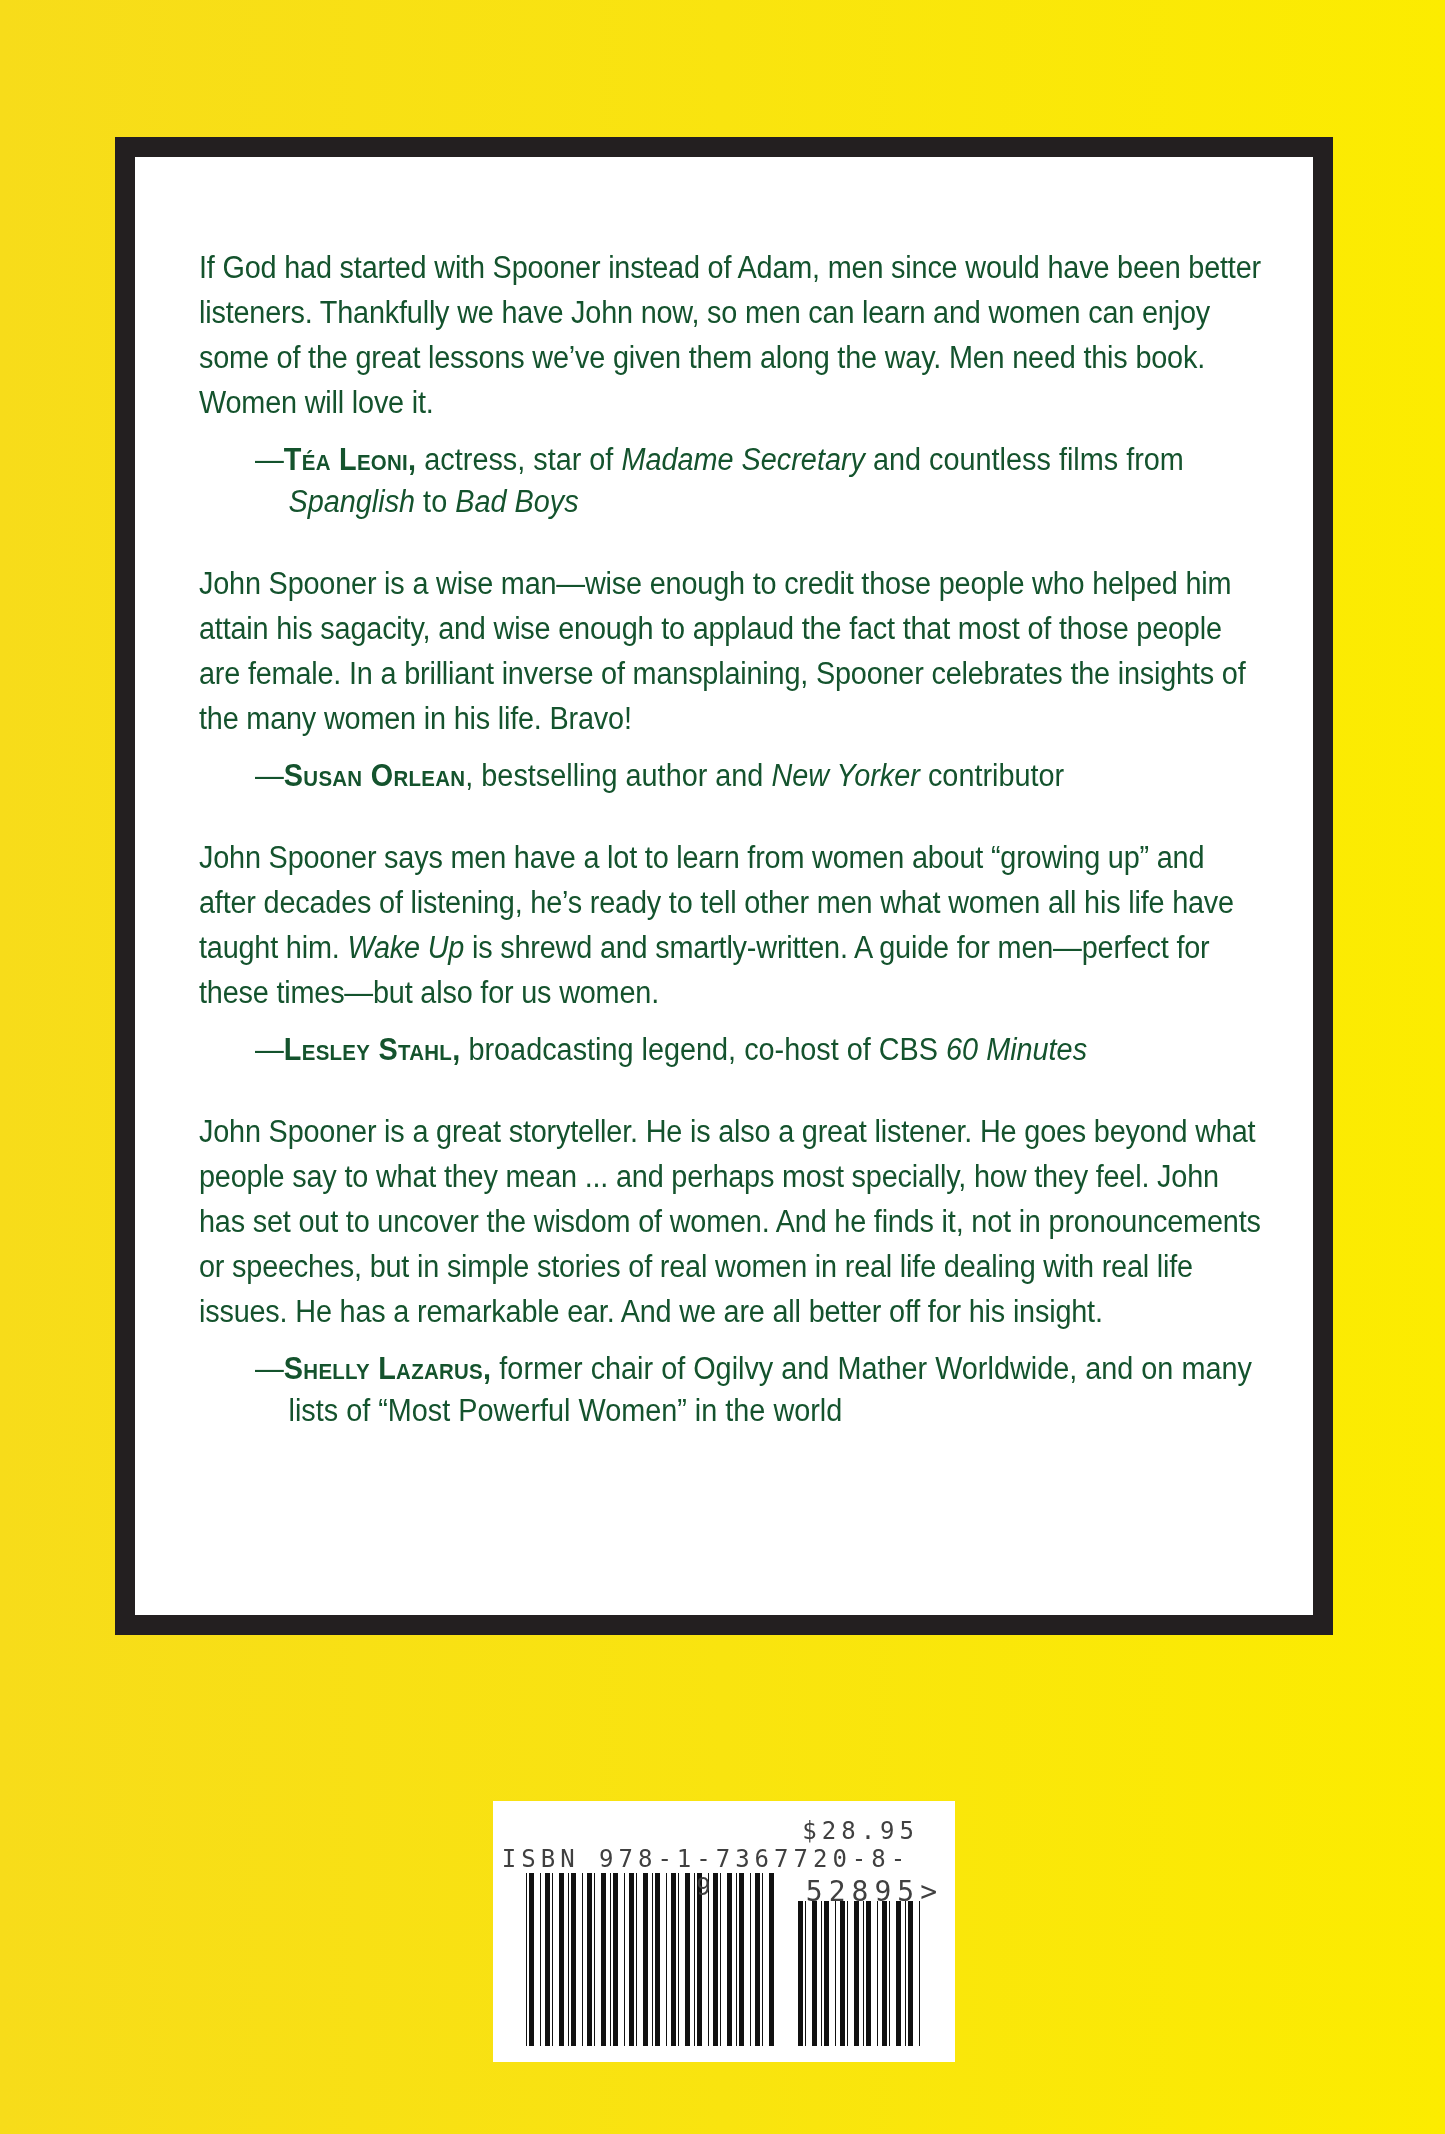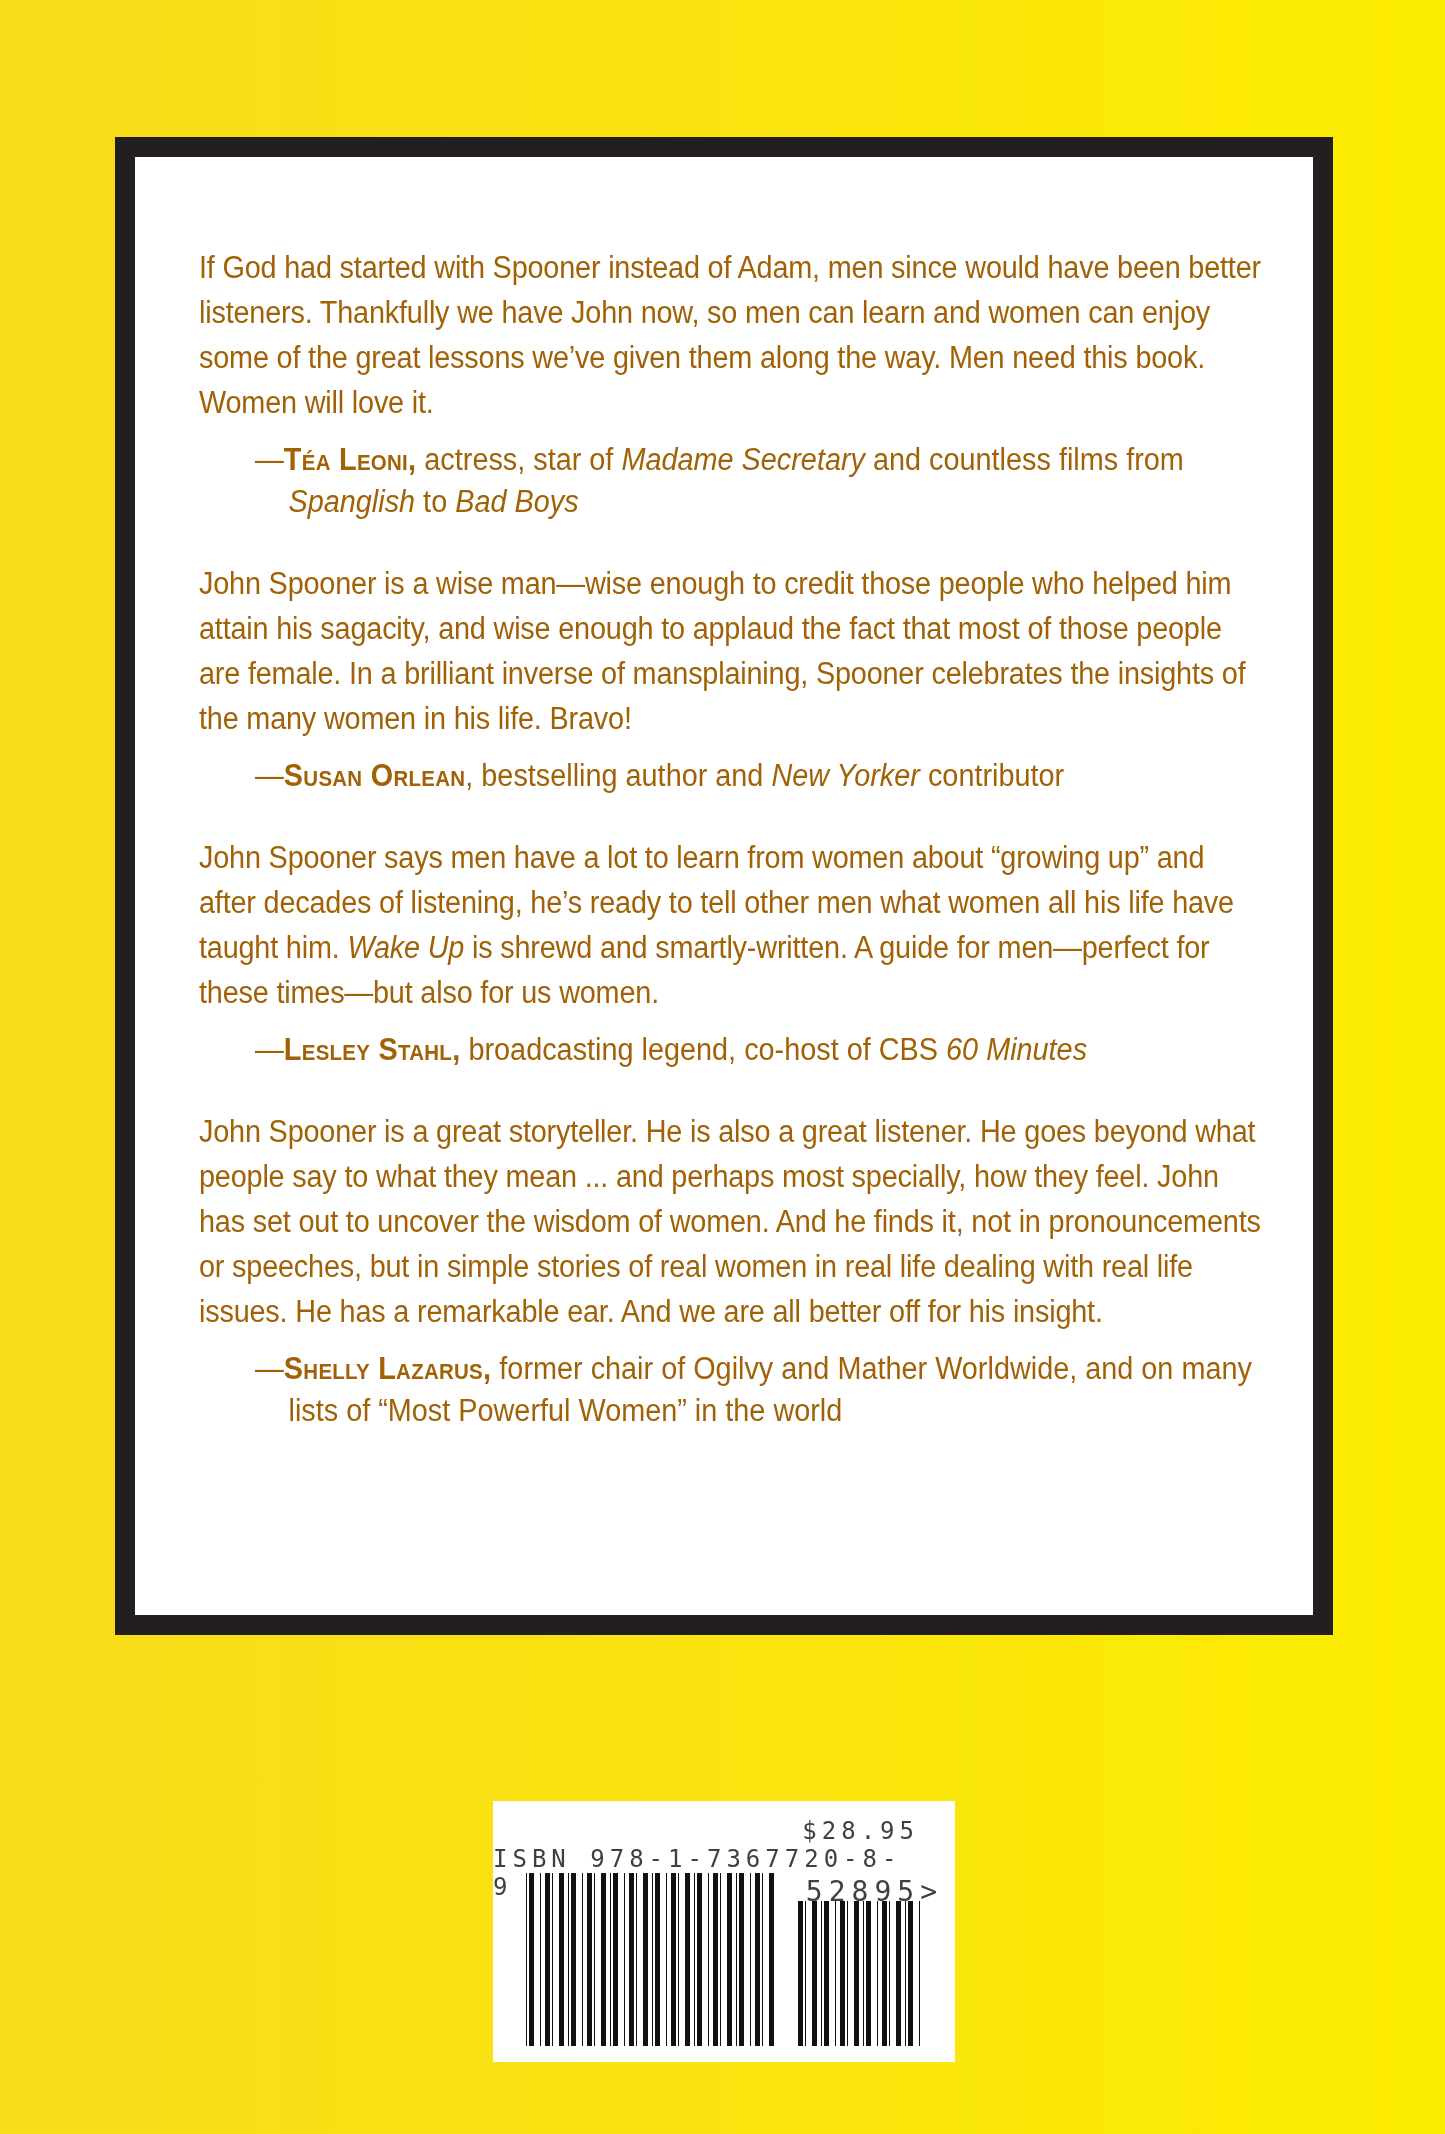--- a/index.html
+++ b/index.html
@@ -7,21 +7,21 @@
     width: 1445px; height: 2134px; position: relative; overflow: hidden;
     background: linear-gradient(90deg, #f7dc1a 0%, #f9e40f 50%, #fcec00 100%);
     font-family: "Liberation Sans", sans-serif;
   }
   .frame {
     position: absolute; left: 115px; top: 137px; width: 1218px; height: 1498px;
     background: #231f20; box-sizing: border-box; padding: 20px;
   }
   .panel {
     width: 100%; height: 100%; background: #ffffff; box-sizing: border-box;
-    padding: 88px 22px 0 64px; color: #a16207;
+    padding: 88px 22px 0 64px; color: #14532d;
   }
   .quote {
     font-size: 31px; line-height: 45px; margin: 0; letter-spacing: -0.2px;
     transform: scaleX(0.93); transform-origin: left top; width: 1150px;
   }
   .attr {
     font-size: 31px; line-height: 42px; margin: 14px 0 0 56px;
     padding-left: 36px; text-indent: -36px;
     transform: scaleX(0.93); transform-origin: left top; width: 1080px;
   }
@@ -30,21 +30,21 @@
   .block { margin-bottom: 38px; }
   .barcode-box {
     position: absolute; left: 493px; top: 1801px; width: 462px; height: 261px;
     background: #ffffff;
   }
   .bc-text {
     position: absolute; font-family: "DejaVu Sans Mono", monospace; color: #404040;
     font-size: 24px; letter-spacing: 5px; right: 36px;
   }
   .price { top: 16px; }
-  .isbn { top: 44px; }
+  .isbn { top: 44px; text-align: center; }
   .addon { top: 74px; right: 12px; font-size: 28px; letter-spacing: 6px; }
   svg.bars { position: absolute; left: 0; top: 0; }
 </style>
 </head>
 <body>
 
 <div class="frame">
   <div class="panel">
 
     <div class="block">

